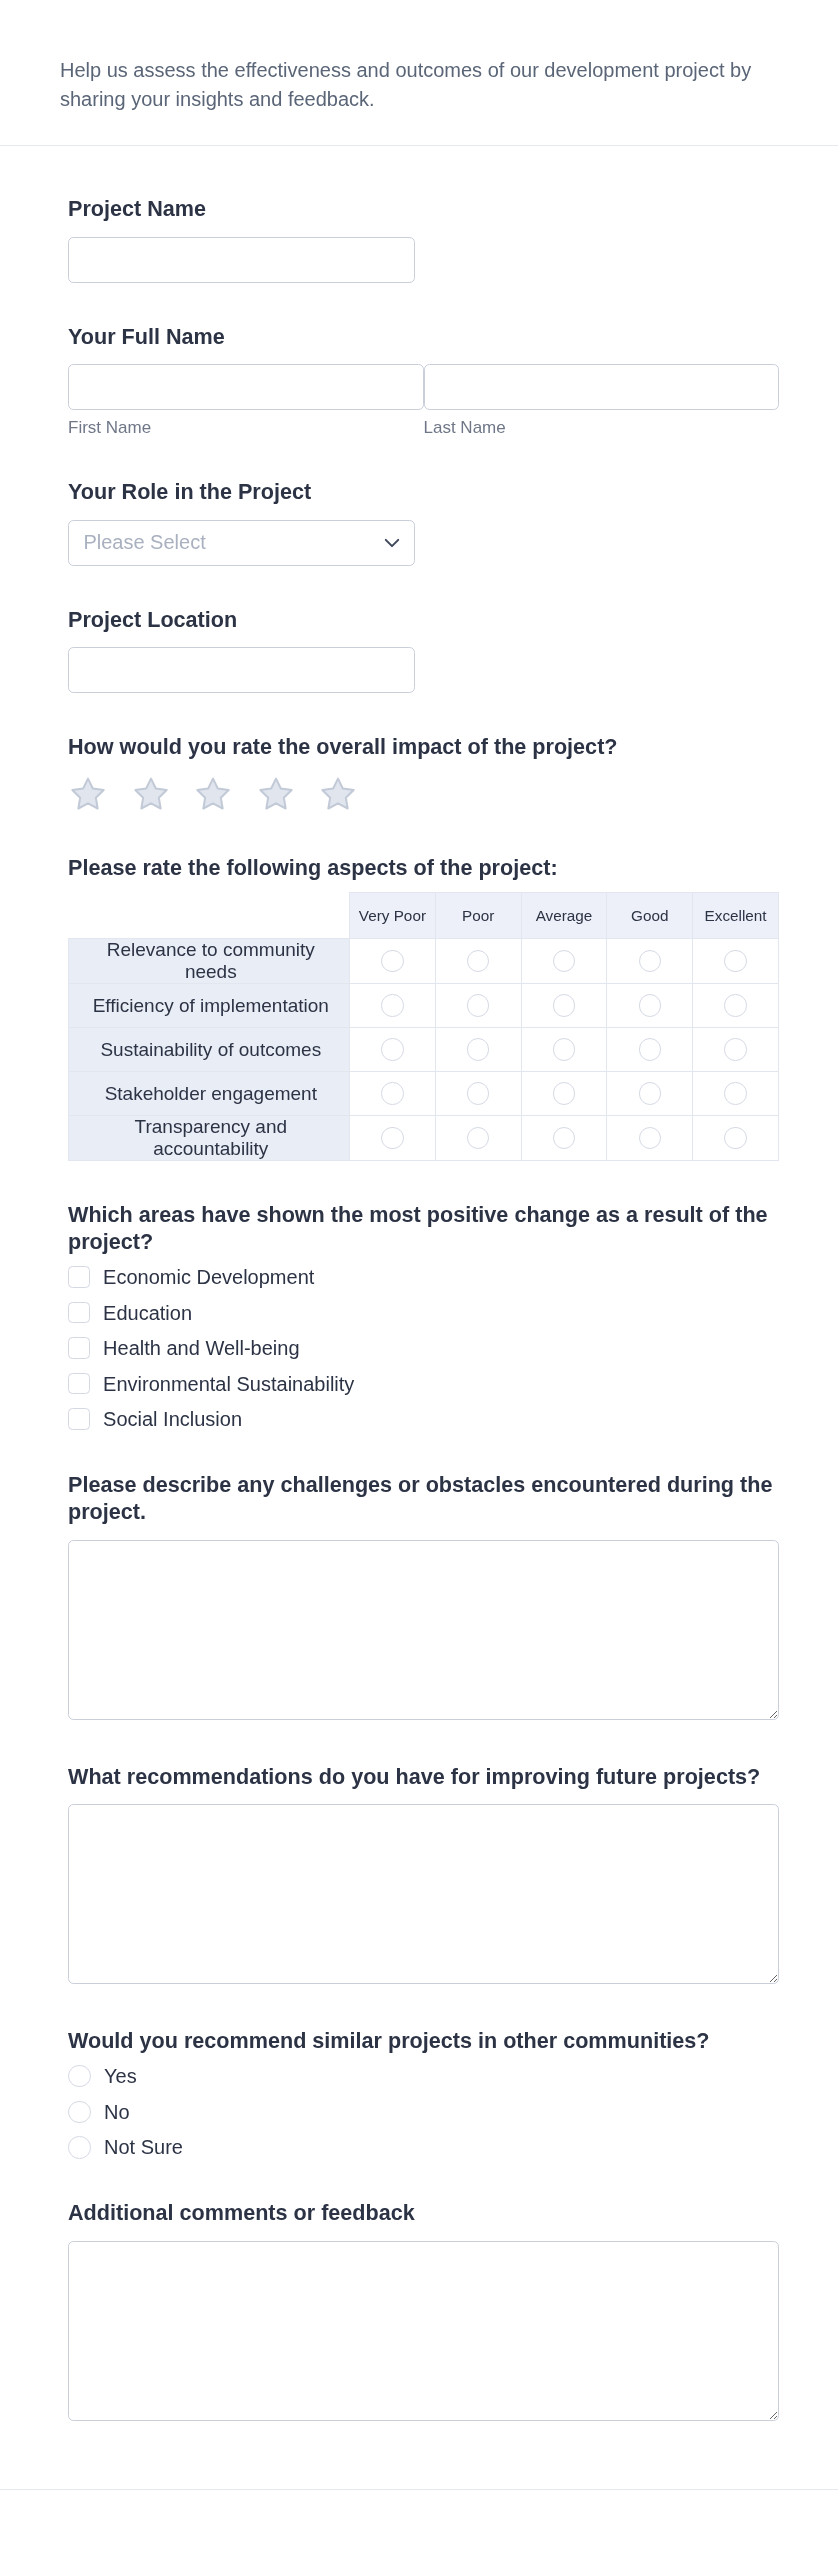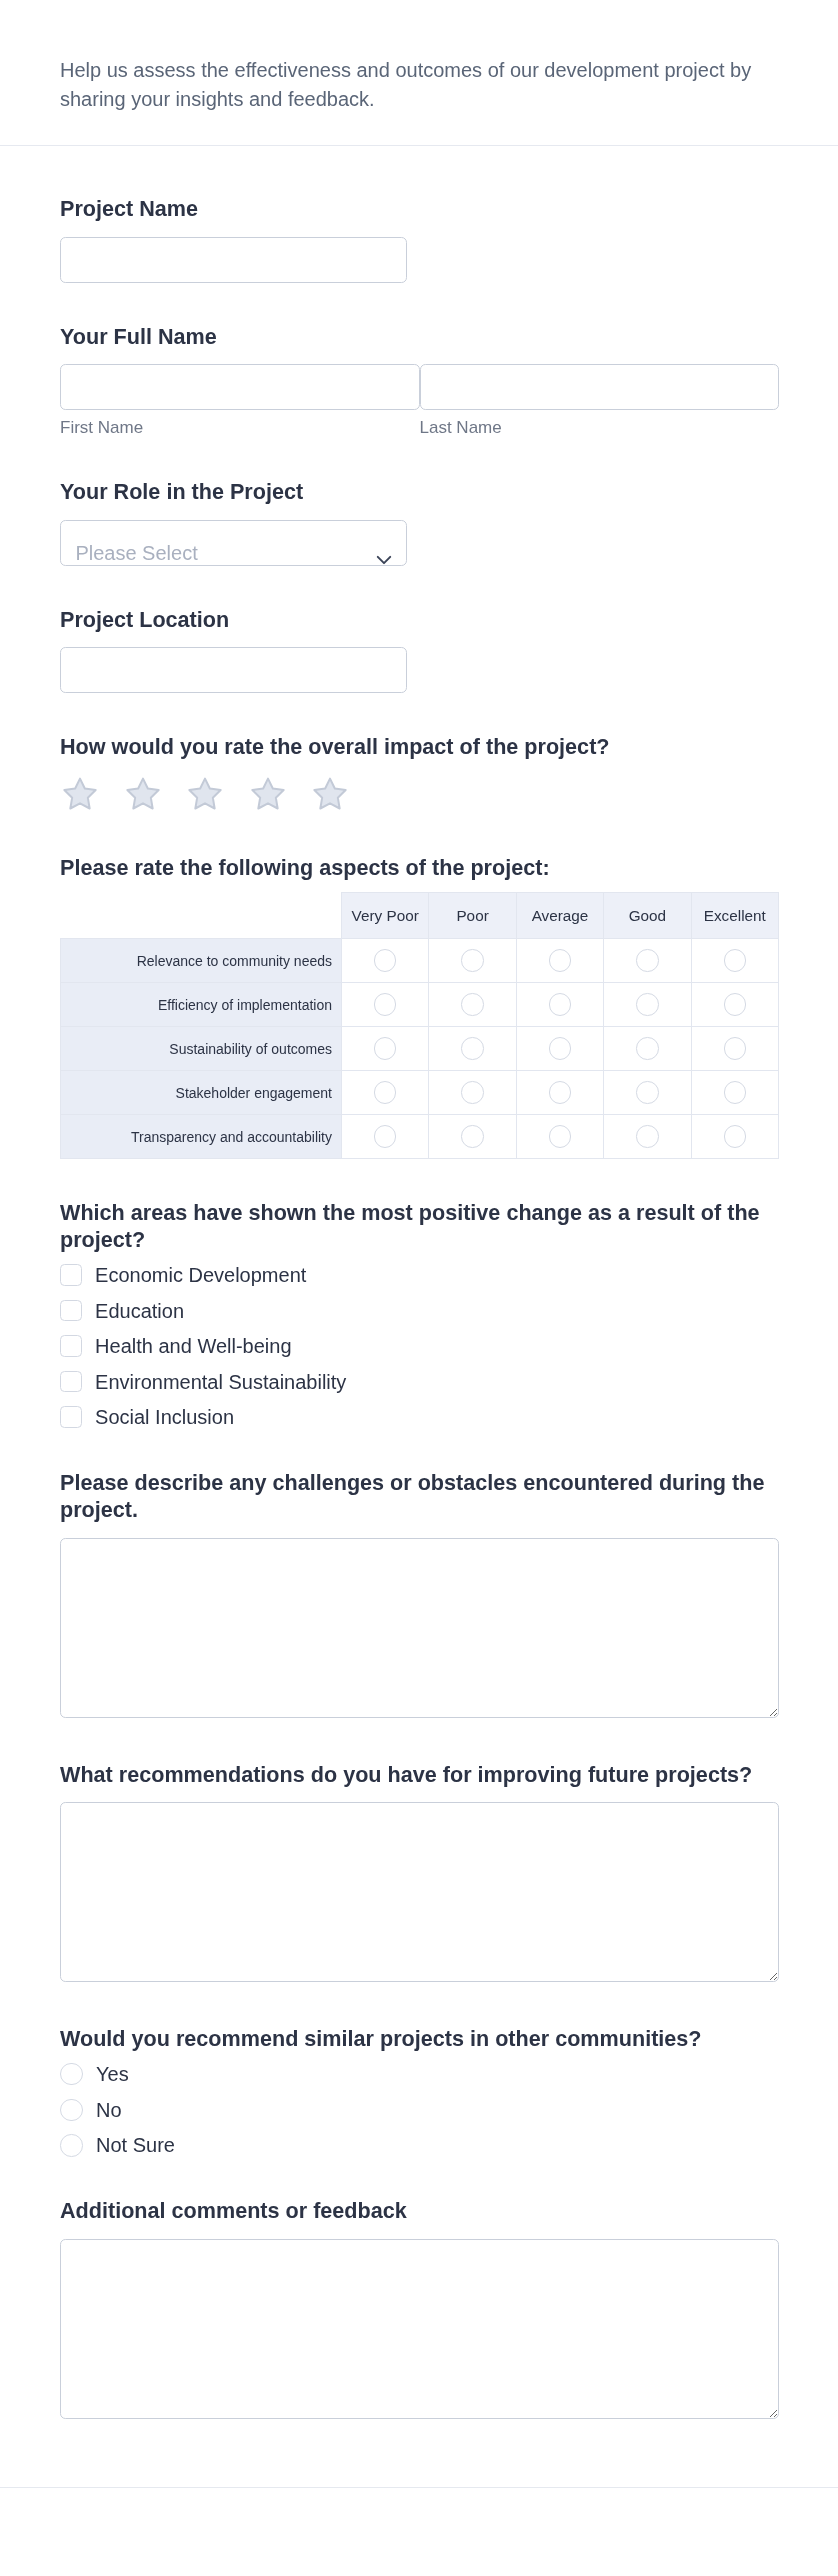--- a/index.html
+++ b/index.html
@@ -7,58 +7,58 @@
   body { font-family: "Liberation Sans", sans-serif; color: #2c3345; }
   .page { width: 839px; min-height: 2576px; margin: 0 auto; background: #fff; position: relative; }
 
   
   .form-header { padding: 43px 60px 31px 60px; }
   .title { margin: 0; font-size: 34px; font-weight: 700; letter-spacing: -0.3px; color: #2c3345; }
   .subtitle { margin: 12.6px 0 0 0; font-size: 20px; line-height: 29px; color: #5a6577; max-width: 694px; font-weight: 400; }
   .divider { height: 0.9px; background: #e6e9f0; width: 100%; }
 
   
-  .form-body { padding: 50px 60px 25px 60px; }
+  .form-body { padding: 50px 60px 25px 60px; margin-left: 8px; }
   .question { margin-bottom: 40px; }
   .q-label { font-size: 21.6px; font-weight: 600; line-height: 27px; margin: 0 0 14.4px 0; color: #2c3345; }
 
   .text-input {
     width: 347px; height: 46px; border: 0.9px solid #c9cfda; border-radius: 5.4px;
     padding: 0 12.6px; font-size: 20px; color: #2c3345; background: #fff; outline: none;
     font-family: "Liberation Sans", sans-serif;
   }
 
   .name-row { display: flex; }
   .name-col { flex: 1; }
   .name-col .text-input { width: 100%; }
   .sublabel { margin-top: 8px; font-size: 17px; color: #6f7787; }
 
   .select {
     width: 347px; height: 46px; border: 0.9px solid #c9cfda; border-radius: 5.4px;
-    display: flex; align-items: flex-end; justify-content: space-between;
+    display: flex; align-items: center; justify-content: space-between;
     padding: 0 14.4px; background: #fff; cursor: pointer;
   }
   .select-placeholder { color: #a9b0bf; font-size: 20px; }
 
   
   .stars { display: flex; gap: 22.5px; align-items: center; }
   .star-icon { display: block; cursor: pointer; }
 
   
   .matrix { border-collapse: collapse; width: 100%; table-layout: fixed; }
   .matrix col.c-label { width: 281px; }
   .matrix th, .matrix td { border: 0.9px solid #e2e6ef; }
   .matrix thead th {
     background: #edf0f8; height: 46px; font-size: 15.3px; font-weight: 500;
     color: #2c3345; text-align: center; padding: 0 5.4px;
   }
   .matrix thead th.corner { background: #fff; border-top: none; border-left: none; }
   .matrix td.row-label {
-    background: #e9edf6; height: 44px; font-size: 14px; font-weight: 400;
-    text-align: right; padding: 0 9px 0 12.6px; color: #2c3345;
+    background: #e9edf6; height: 44px; font-size: 19px; font-weight: 400;
+    text-align: center; padding: 0 9px 0 12.6px; color: #2c3345;
   }
   .matrix td.cell { background: #fff; text-align: center; height: 44px; cursor: pointer; }
 
   .radio {
     display: inline-block; width: 22.5px; height: 22.5px; border: 1.8px solid #d5dae4;
     border-radius: 50%; background: #fff; vertical-align: middle; cursor: pointer; flex: 0 0 auto;
   }
   .checkbox {
     display: inline-block; width: 21.6px; height: 21.6px; border: 1.8px solid #d3d8e2;
     border-radius: 4.5px; background: #fff; cursor: pointer; flex: 0 0 auto;

